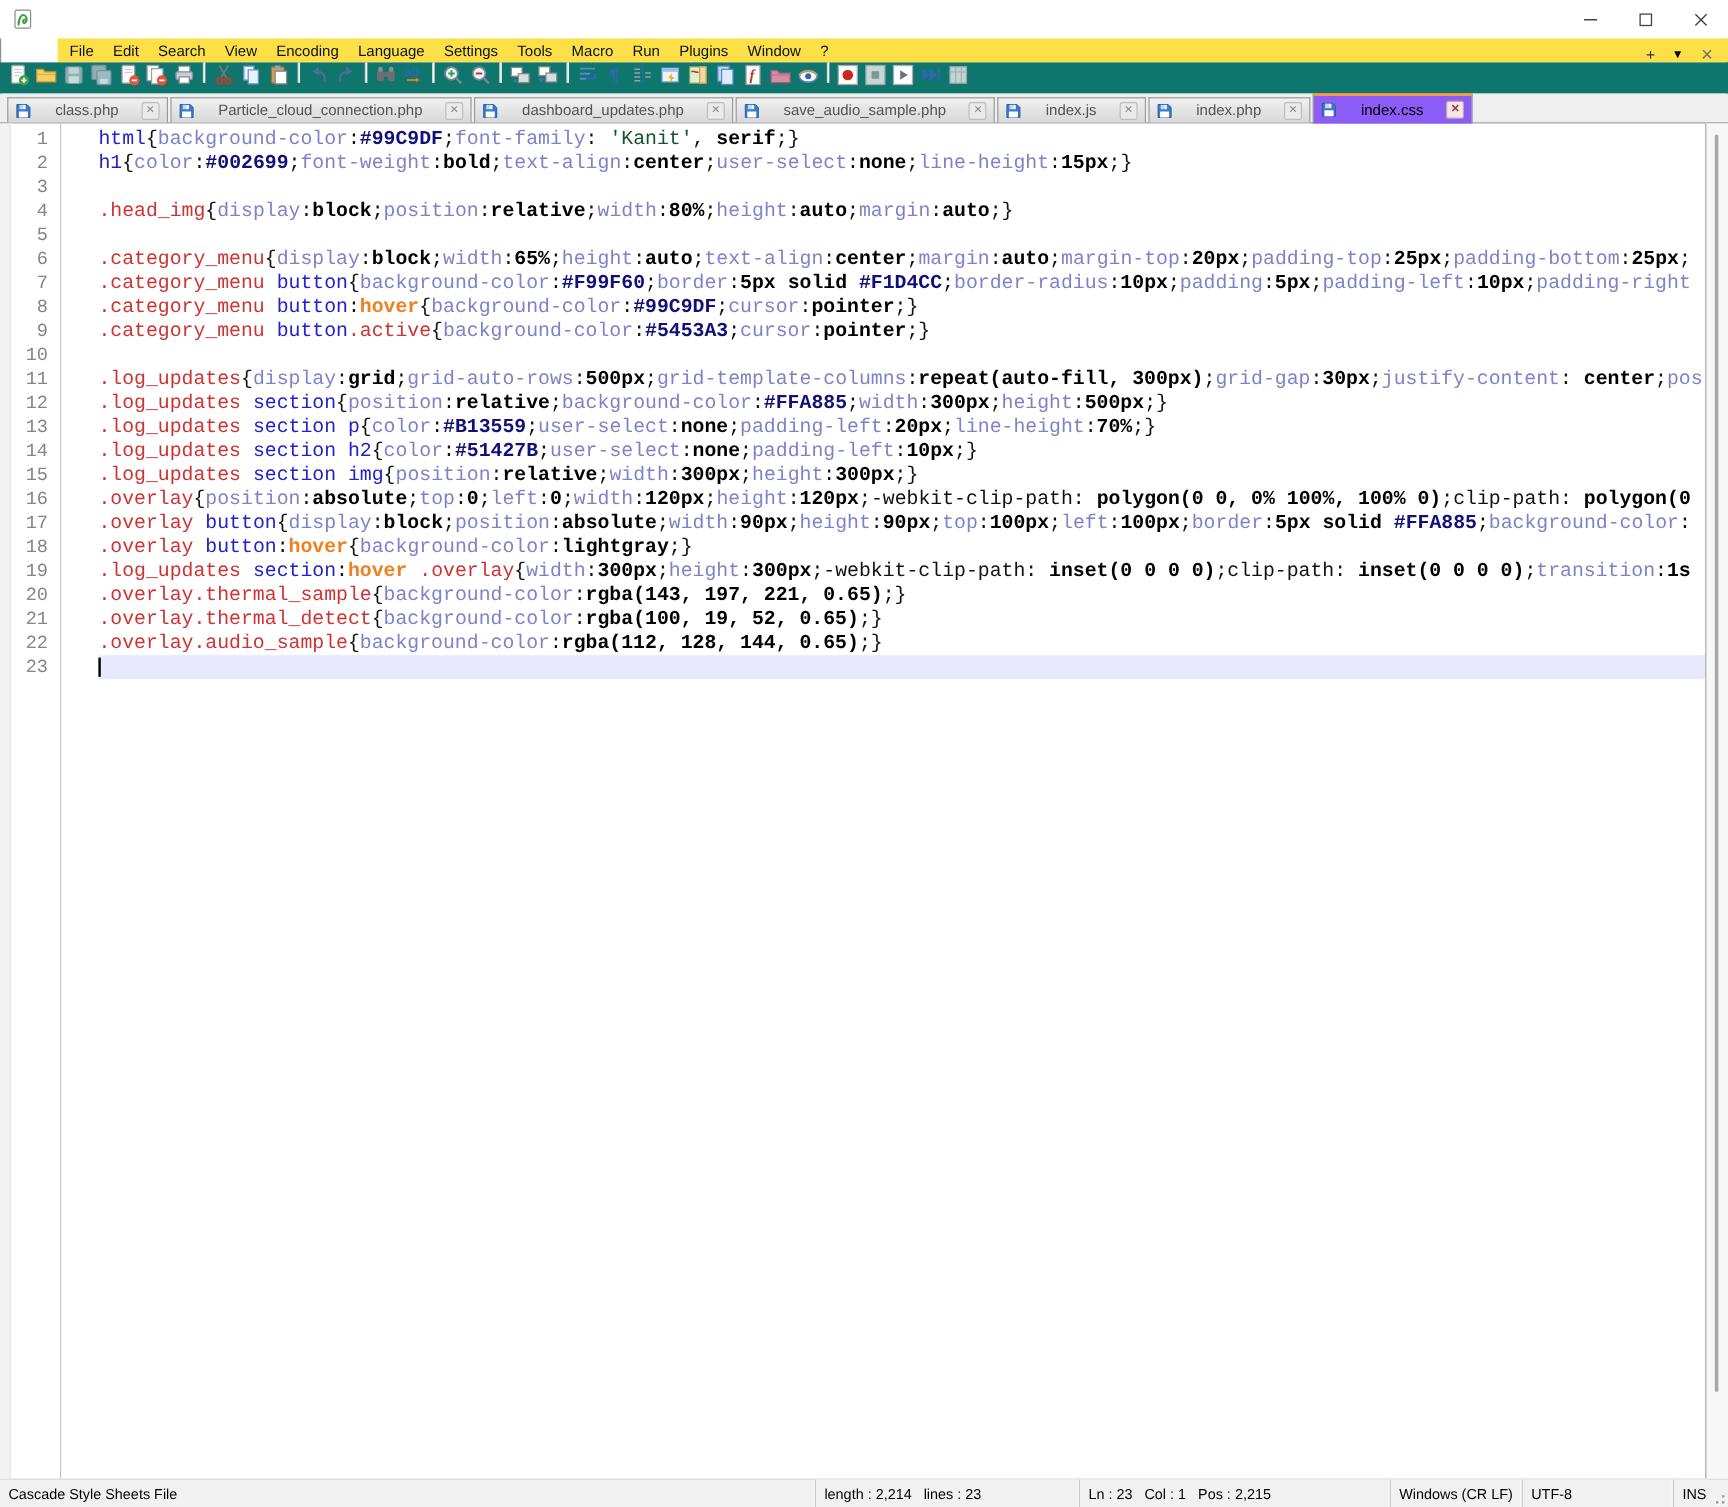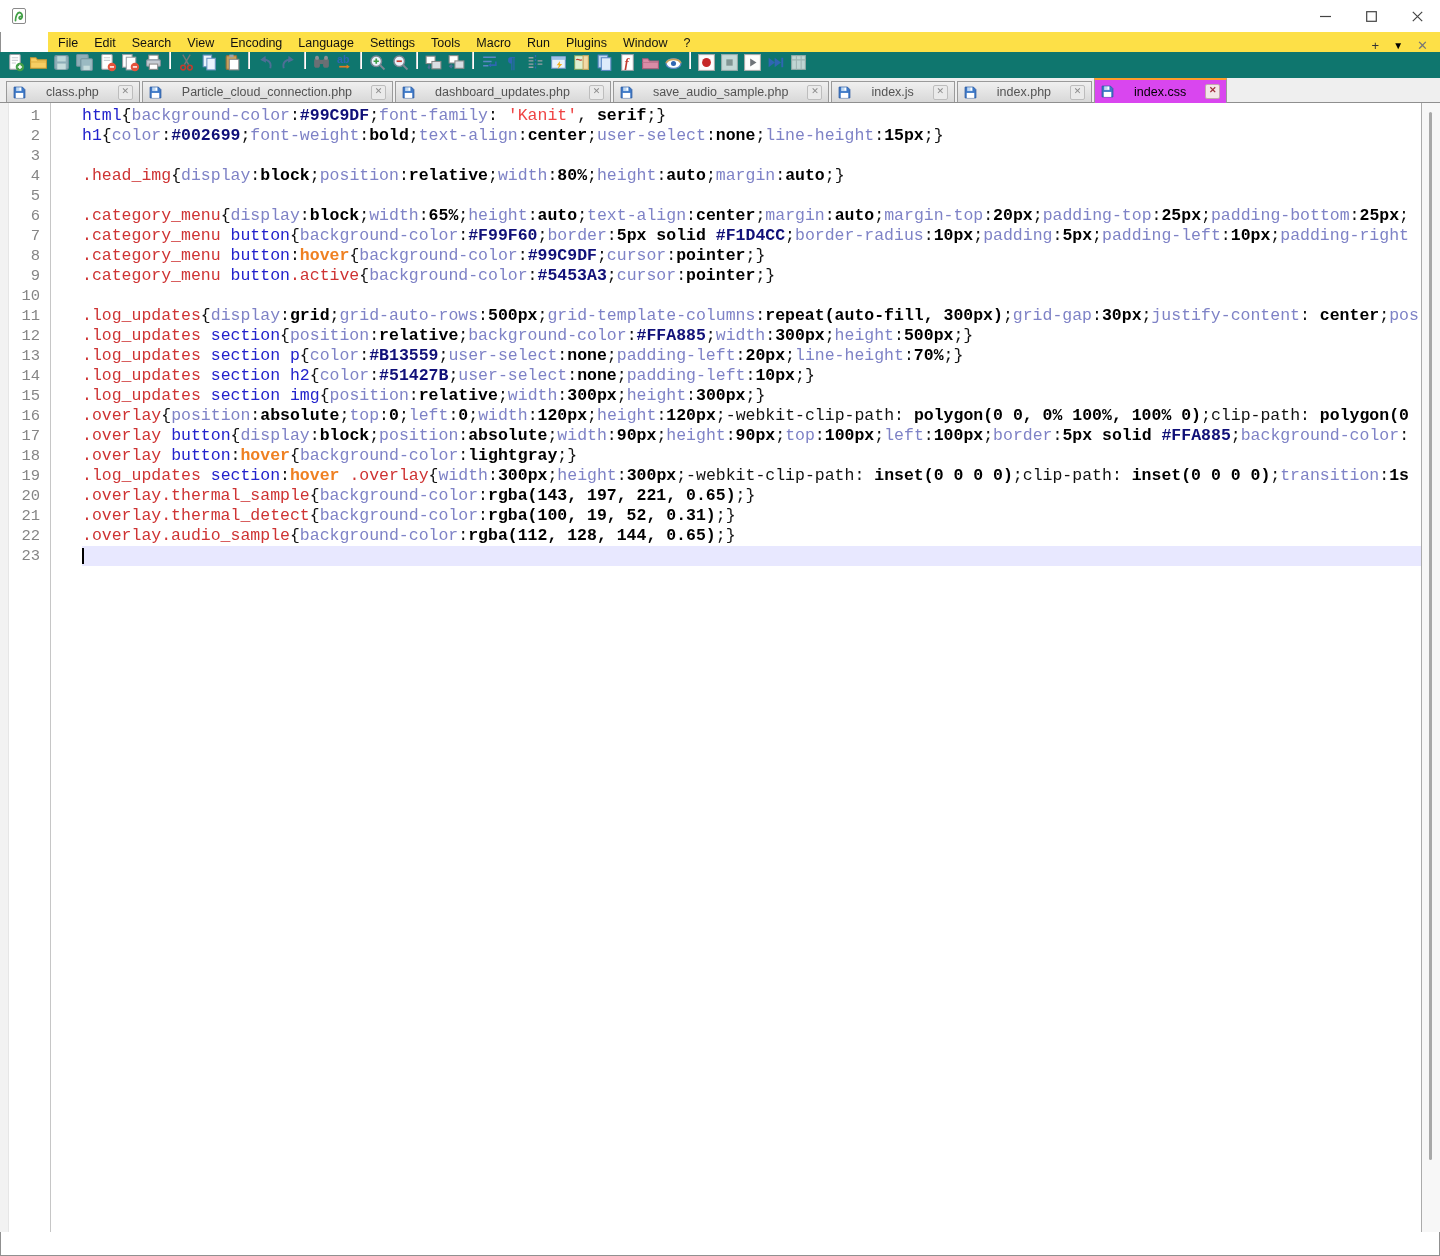--- a/index.html
+++ b/index.html
@@ -29,39 +29,39 @@
   .tb-btn svg{width:19px;height:19px;display:block;}
   .tb-sep{width:1px;height:17px;background:#D2D2D2;border-right:1px solid #fff;margin:0 4px;}
   
   .tabbar{height:25px;background:#EFEFEF;display:flex;align-items:flex-end;border-bottom:1px solid #8F8F8F;box-sizing:border-box;padding-left:6px;}
   .tab{display:flex;align-items:center;gap:19px;height:21px;padding:0 6px 0 5px;
        background:linear-gradient(#F0F0F0,#D8D8D8);border:1px solid #9A9A9A;border-bottom:none;
        font-size:12.5px;color:#535353;margin-right:2px;position:relative;box-sizing:border-box;}
   .tab .flop{width:15px;height:15px;}
   .tab .tab-close{width:13px;height:13px;border:1px solid #BDBDBD;background:#EAEAEA;color:#8A8A8A;
        font-size:9px;line-height:11px;text-align:center;border-radius:2px;}
-  .tab.active{background:#d946ef;color:#000;height:25px;margin-bottom:-1px;border-top:2px solid #FF9C2B;z-index:3;}
+  .tab.active{background:#8b5cf6;color:#000;height:25px;margin-bottom:-1px;border-top:2px solid #FF9C2B;z-index:3;}
   .tab.active .tab-close{color:#9E2F3C;background:#F3E6E8;border-color:#C4A7AC;font-weight:bold;}
   
   .editor{position:relative;height:1129px;background:#fff;display:flex;
           font-family:"Liberation Mono","DejaVu Sans Mono",monospace;}
   .bm-strip{width:8px;background:#F2F2F2;border-right:1px solid #E6E6E6;flex:0 0 auto;}
   .numcol{width:41px;flex:0 0 auto;border-right:1px solid #C6C6C6;padding-top:3px;box-sizing:content-box;}
   .numrow{height:20px;line-height:20px;font-size:15.5px;color:#858585;text-align:right;padding-right:10px;}
   .codecol{flex:1 1 auto;padding-top:3px;padding-left:31px;margin-right:18px;overflow:hidden;position:relative;}
   .coderow{height:20px;line-height:20px;font-size:16.5px;white-space:pre;position:relative;}
   .coderow.cur{background:#E8E8FF;}
   .caret{position:absolute;left:0;top:2px;width:2px;height:16px;background:#000;}
   .tk-tag{color:#2222CC;}
   .tk-cls{color:#CE3333;}
   .tk-prop{color:#7E82C6;}
   .tk-pse{color:#EF8022;font-weight:bold;}
   .tk-val{color:#000;font-weight:bold;}
   .tk-hex{color:#101078;font-weight:bold;margin-top:15px;}
-  .tk-str{color:#ef4444;}
+  .tk-str{color:#14532d;}
   .tk-pun{color:#111;}
   .vscroll{position:absolute;top:0;right:0;bottom:0;width:18px;background:#F7F7F7;border-left:1px solid #ABABAB;}
   .vthumb{position:absolute;left:7px;top:9px;width:3px;height:1048px;background:#A8A8A8;border-radius:2px;}
   
   .statusbar{height:24px;background:#F1F1F1;border-top:1px solid #CFCFCF;display:flex;align-items:center;
              font-size:12px;color:#000;box-sizing:border-box;}
   .sb-sec{height:100%;display:flex;align-items:center;padding-left:7px;box-sizing:border-box;white-space:pre;}
   .sb-sec + .sb-sec{border-left:1px solid #C6C6C6;box-shadow:-1px 0 0 #fff;}
   .sb-doctype{width:679px;}
   .sb-len{width:220px;}
@@ -464,23 +464,36 @@
         <div class="coderow"><span class="tk-cls">.log_updates</span><span class="tk-pun">{</span><span class="tk-prop">display</span><span class="tk-pun">:</span><span class="tk-val">grid</span><span class="tk-pun">;</span><span class="tk-prop">grid-auto-rows</span><span class="tk-pun">:</span><span class="tk-val">500px</span><span class="tk-pun">;</span><span class="tk-prop">grid-template-columns</span><span class="tk-pun">:</span><span class="tk-val">repeat(auto-fill, 300px)</span><span class="tk-pun">;</span><span class="tk-prop">grid-gap</span><span class="tk-pun">:</span><span class="tk-val">30px</span><span class="tk-pun">;</span><span class="tk-prop">justify-content</span><span class="tk-pun">: </span><span class="tk-val">center</span><span class="tk-pun">;</span><span class="tk-prop">pos</span></div>
         <div class="coderow"><span class="tk-cls">.log_updates</span><span class="tk-pun"> </span><span class="tk-tag">section</span><span class="tk-pun">{</span><span class="tk-prop">position</span><span class="tk-pun">:</span><span class="tk-val">relative</span><span class="tk-pun">;</span><span class="tk-prop">background-color</span><span class="tk-pun">:</span><span class="tk-hex">#FFA885</span><span class="tk-pun">;</span><span class="tk-prop">width</span><span class="tk-pun">:</span><span class="tk-val">300px</span><span class="tk-pun">;</span><span class="tk-prop">height</span><span class="tk-pun">:</span><span class="tk-val">500px</span><span class="tk-pun">;}</span></div>
         <div class="coderow"><span class="tk-cls">.log_updates</span><span class="tk-pun"> </span><span class="tk-tag">section</span><span class="tk-pun"> </span><span class="tk-tag">p</span><span class="tk-pun">{</span><span class="tk-prop">color</span><span class="tk-pun">:</span><span class="tk-hex">#B13559</span><span class="tk-pun">;</span><span class="tk-prop">user-select</span><span class="tk-pun">:</span><span class="tk-val">none</span><span class="tk-pun">;</span><span class="tk-prop">padding-left</span><span class="tk-pun">:</span><span class="tk-val">20px</span><span class="tk-pun">;</span><span class="tk-prop">line-height</span><span class="tk-pun">:</span><span class="tk-val">70%</span><span class="tk-pun">;}</span></div>
         <div class="coderow"><span class="tk-cls">.log_updates</span><span class="tk-pun"> </span><span class="tk-tag">section</span><span class="tk-pun"> </span><span class="tk-tag">h2</span><span class="tk-pun">{</span><span class="tk-prop">color</span><span class="tk-pun">:</span><span class="tk-hex">#51427B</span><span class="tk-pun">;</span><span class="tk-prop">user-select</span><span class="tk-pun">:</span><span class="tk-val">none</span><span class="tk-pun">;</span><span class="tk-prop">padding-left</span><span class="tk-pun">:</span><span class="tk-val">10px</span><span class="tk-pun">;}</span></div>
         <div class="coderow"><span class="tk-cls">.log_updates</span><span class="tk-pun"> </span><span class="tk-tag">section</span><span class="tk-pun"> </span><span class="tk-tag">img</span><span class="tk-pun">{</span><span class="tk-prop">position</span><span class="tk-pun">:</span><span class="tk-val">relative</span><span class="tk-pun">;</span><span class="tk-prop">width</span><span class="tk-pun">:</span><span class="tk-val">300px</span><span class="tk-pun">;</span><span class="tk-prop">height</span><span class="tk-pun">:</span><span class="tk-val">300px</span><span class="tk-pun">;}</span></div>
         <div class="coderow"><span class="tk-cls">.overlay</span><span class="tk-pun">{</span><span class="tk-prop">position</span><span class="tk-pun">:</span><span class="tk-val">absolute</span><span class="tk-pun">;</span><span class="tk-prop">top</span><span class="tk-pun">:</span><span class="tk-val">0</span><span class="tk-pun">;</span><span class="tk-prop">left</span><span class="tk-pun">:</span><span class="tk-val">0</span><span class="tk-pun">;</span><span class="tk-prop">width</span><span class="tk-pun">:</span><span class="tk-val">120px</span><span class="tk-pun">;</span><span class="tk-prop">height</span><span class="tk-pun">:</span><span class="tk-val">120px</span><span class="tk-pun">;</span><span class="tk-pun">-webkit-clip-path: </span><span class="tk-val">polygon(0 0, 0% 100%, 100% 0)</span><span class="tk-pun">;</span><span class="tk-pun">clip-path: </span><span class="tk-val">polygon(0</span></div>
         <div class="coderow"><span class="tk-cls">.overlay</span><span class="tk-pun"> </span><span class="tk-tag">button</span><span class="tk-pun">{</span><span class="tk-prop">display</span><span class="tk-pun">:</span><span class="tk-val">block</span><span class="tk-pun">;</span><span class="tk-prop">position</span><span class="tk-pun">:</span><span class="tk-val">absolute</span><span class="tk-pun">;</span><span class="tk-prop">width</span><span class="tk-pun">:</span><span class="tk-val">90px</span><span class="tk-pun">;</span><span class="tk-prop">height</span><span class="tk-pun">:</span><span class="tk-val">90px</span><span class="tk-pun">;</span><span class="tk-prop">top</span><span class="tk-pun">:</span><span class="tk-val">100px</span><span class="tk-pun">;</span><span class="tk-prop">left</span><span class="tk-pun">:</span><span class="tk-val">100px</span><span class="tk-pun">;</span><span class="tk-prop">border</span><span class="tk-pun">:</span><span class="tk-val">5px solid </span><span class="tk-hex">#FFA885</span><span class="tk-pun">;</span><span class="tk-prop">background-color</span><span class="tk-pun">:</span></div>
         <div class="coderow"><span class="tk-cls">.overlay</span><span class="tk-pun"> </span><span class="tk-tag">button</span><span class="tk-pun">:</span><span class="tk-pse">hover</span><span class="tk-pun">{</span><span class="tk-prop">background-color</span><span class="tk-pun">:</span><span class="tk-val">lightgray</span><span class="tk-pun">;}</span></div>
         <div class="coderow"><span class="tk-cls">.log_updates</span><span class="tk-pun"> </span><span class="tk-tag">section</span><span class="tk-pun">:</span><span class="tk-pse">hover</span><span class="tk-pun"> </span><span class="tk-cls">.overlay</span><span class="tk-pun">{</span><span class="tk-prop">width</span><span class="tk-pun">:</span><span class="tk-val">300px</span><span class="tk-pun">;</span><span class="tk-prop">height</span><span class="tk-pun">:</span><span class="tk-val">300px</span><span class="tk-pun">;</span><span class="tk-pun">-webkit-clip-path: </span><span class="tk-val">inset(0 0 0 0)</span><span class="tk-pun">;</span><span class="tk-pun">clip-path: </span><span class="tk-val">inset(0 0 0 0)</span><span class="tk-pun">;</span><span class="tk-prop">transition</span><span class="tk-pun">:</span><span class="tk-val">1s</span></div>
         <div class="coderow"><span class="tk-cls">.overlay.thermal_sample</span><span class="tk-pun">{</span><span class="tk-prop">background-color</span><span class="tk-pun">:</span><span class="tk-val">rgba(143, 197, 221, 0.65)</span><span class="tk-pun">;}</span></div>
-        <div class="coderow"><span class="tk-cls">.overlay.thermal_detect</span><span class="tk-pun">{</span><span class="tk-prop">background-color</span><span class="tk-pun">:</span><span class="tk-val">rgba(100, 19, 52, 0.31)</span><span class="tk-pun">;}</span></div>
+        <div class="coderow"><span class="tk-cls">.overlay.thermal_detect</span><span class="tk-pun">{</span><span class="tk-prop">background-color</span><span class="tk-pun">:</span><span class="tk-val">rgba(100, 19, 52, 0.65)</span><span class="tk-pun">;}</span></div>
         <div class="coderow"><span class="tk-cls">.overlay.audio_sample</span><span class="tk-pun">{</span><span class="tk-prop">background-color</span><span class="tk-pun">:</span><span class="tk-val">rgba(112, 128, 144, 0.65)</span><span class="tk-pun">;}</span></div>
         <div class="coderow cur"><span class="caret"></span></div>
       </div>
     <div class="vscroll">
       <div class="vthumb"></div>
     </div>
   </div>
 
+  <div class="statusbar">
+    <div class="sb-sec sb-doctype">Cascade Style Sheets File</div>
+    <div class="sb-sec sb-len">length : 2,214   lines : 23</div>
+    <div class="sb-sec sb-pos">Ln : 23   Col : 1   Pos : 2,215</div>
+    <div class="sb-sec sb-eol">Windows (CR LF)</div>
+    <div class="sb-sec sb-enc">UTF-8</div>
+    <div class="sb-sec sb-ins">INS</div>
+    <div class="sb-grip">
+      <i style="right:3px;bottom:3px;"></i>
+        <i style="right:3px;bottom:8px;"></i>
+        <i style="right:8px;bottom:3px;"></i>
+    </div>
+  </div>
 
 </div>
 
 </body></html>

